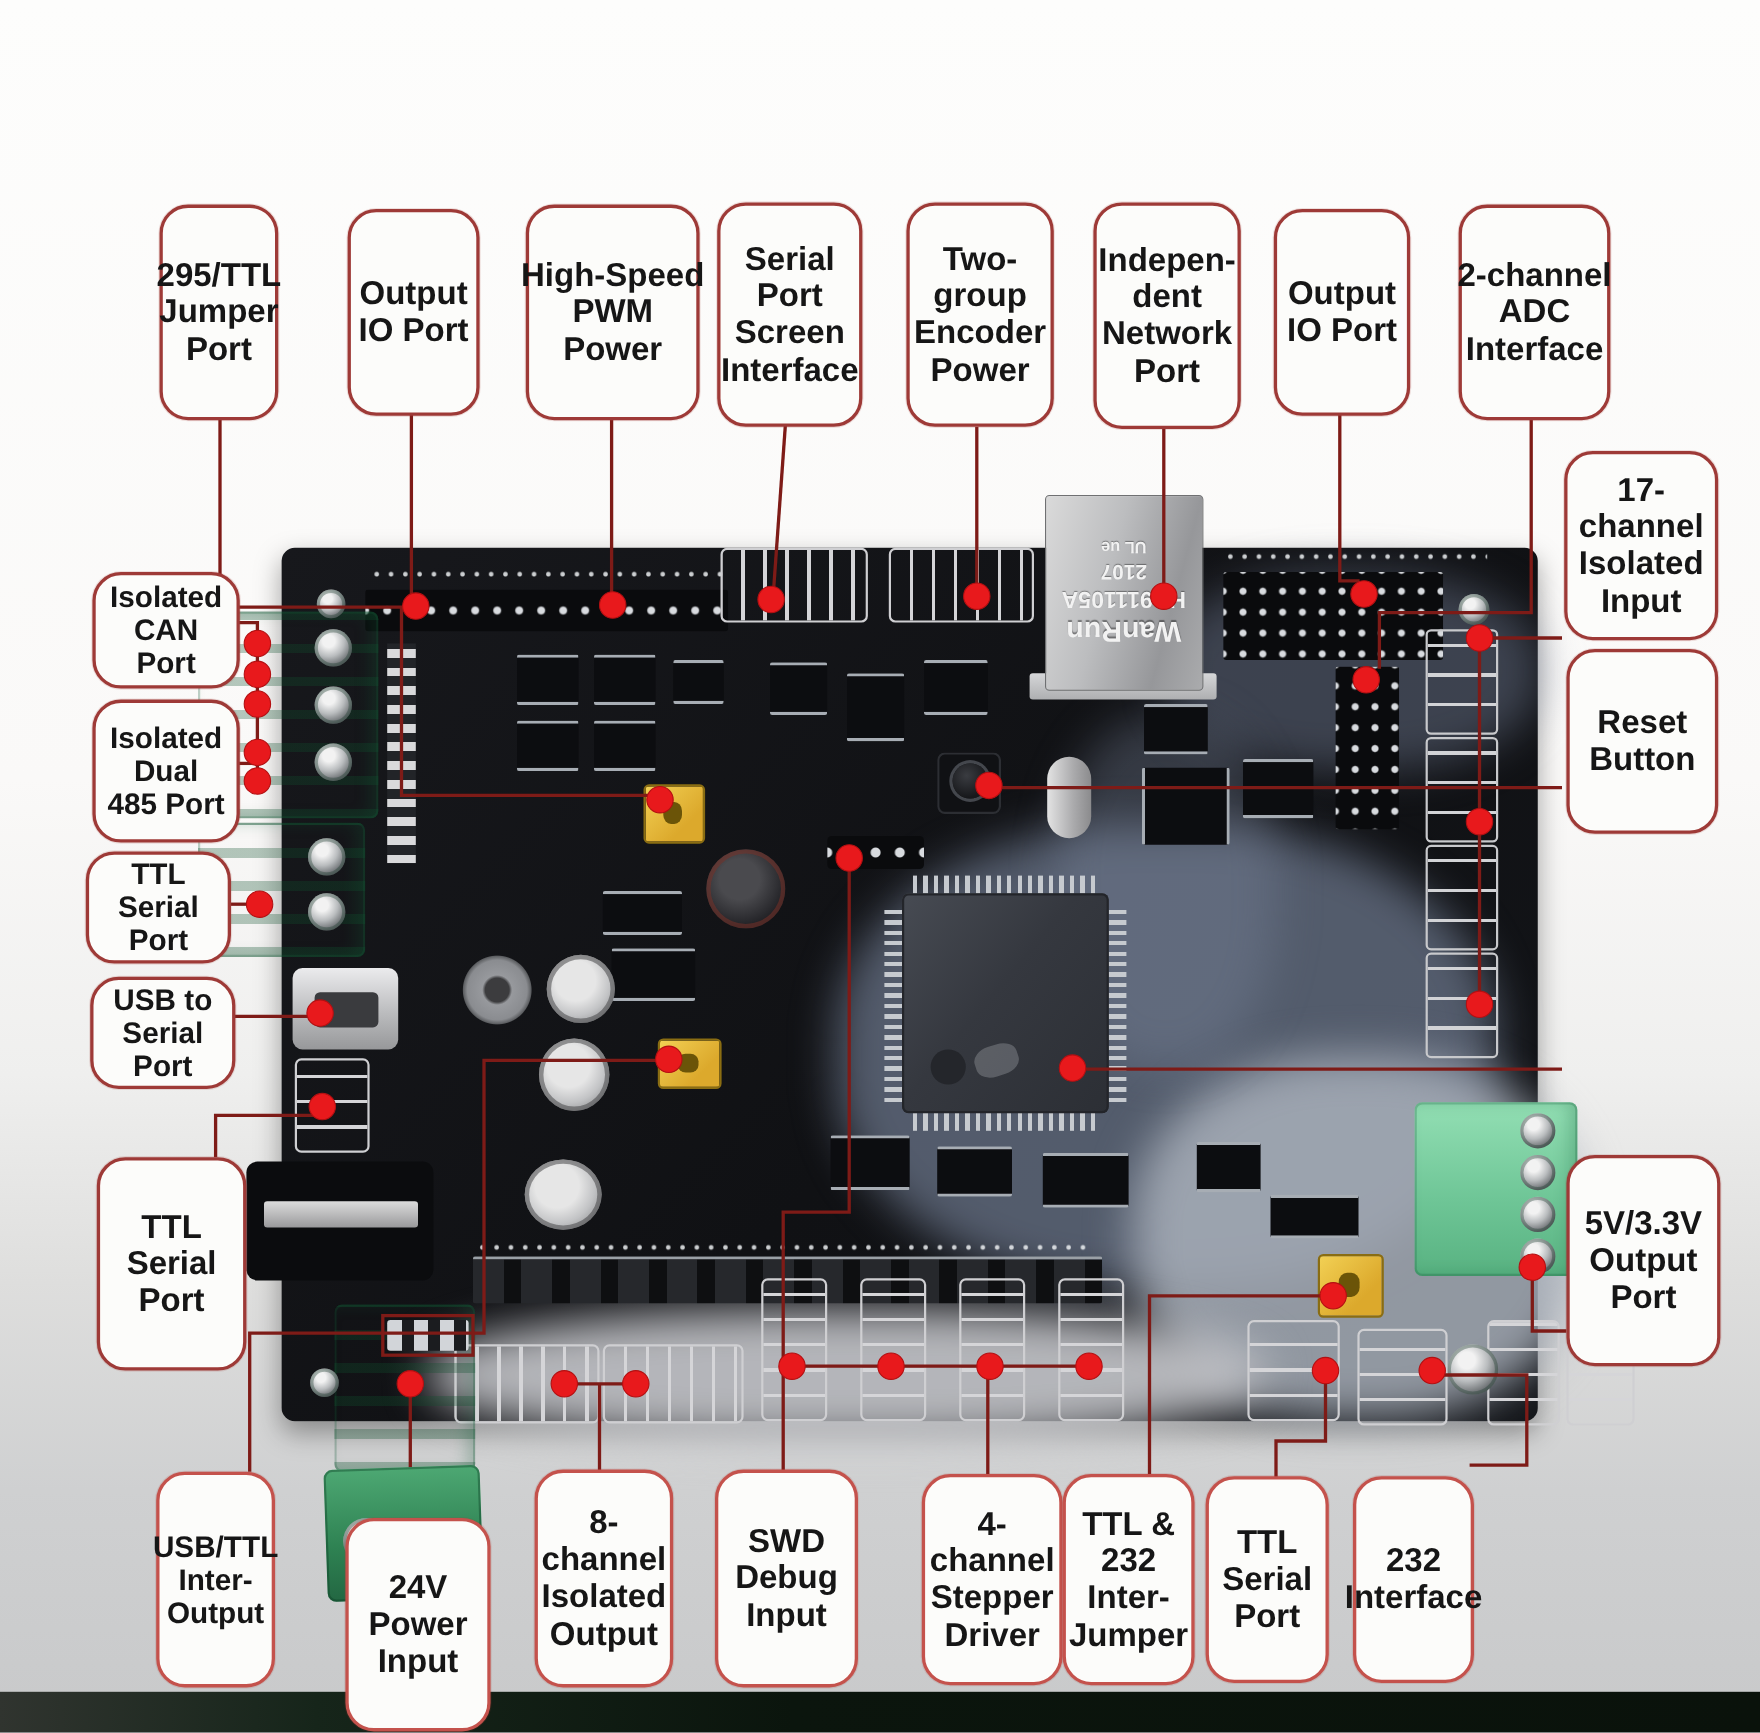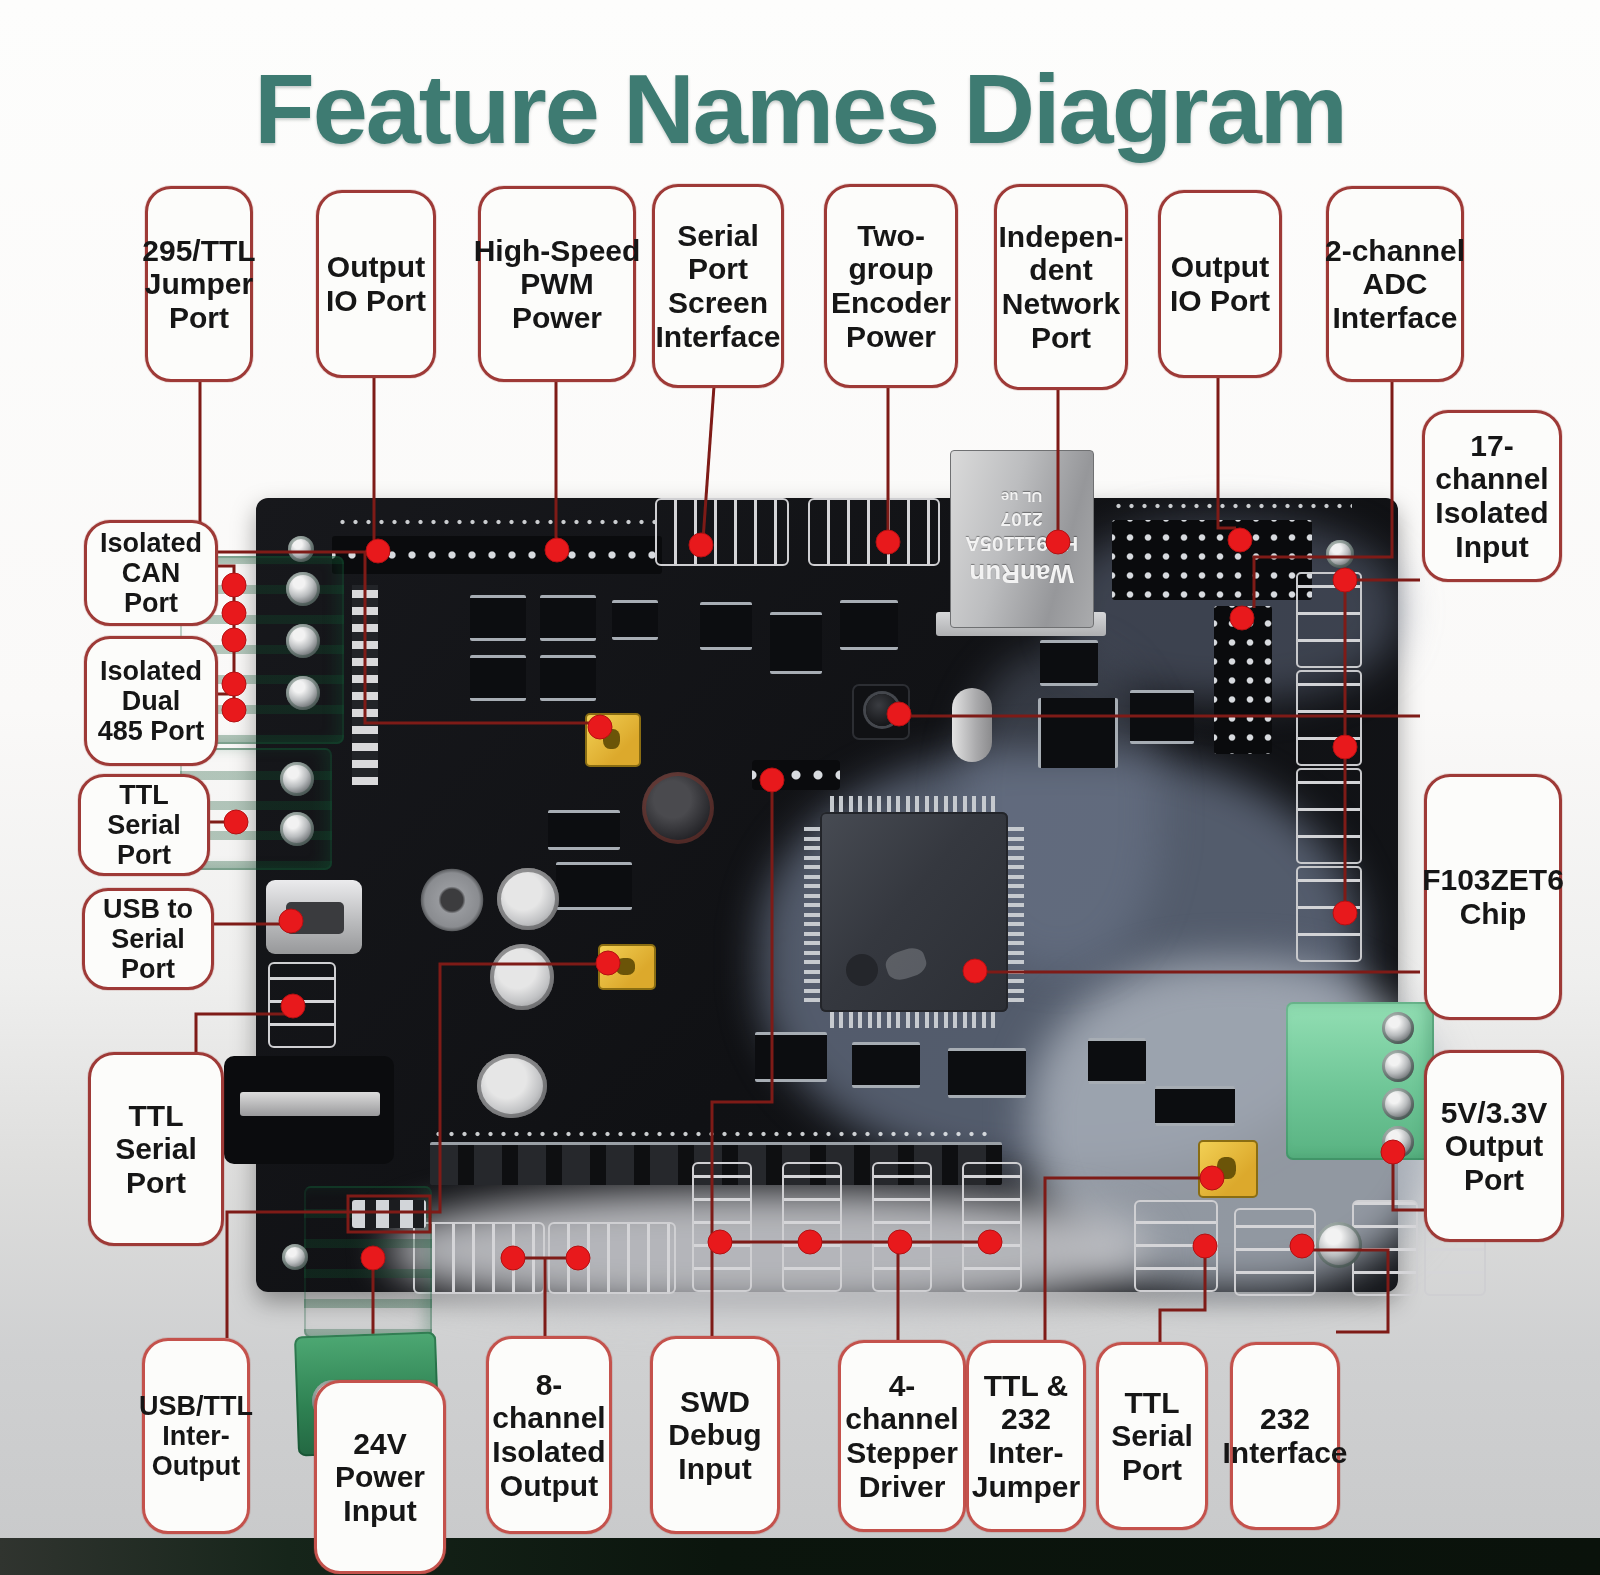--- a/index.html
+++ b/index.html
@@ -69,21 +69,20 @@
   .dt{fill:#e8191c;stroke:#b31012;stroke-width:1;}
 </style>
 </head>
 <body>
 
 <div id="canvas">
 
   <div class="bar-top"></div>
   <div class="bar-bottom"></div>
 
-  <div class="title">Feature Names Diagram</div>
 
   <div class="board"></div>
 
   <div class="glow" style="left:760px;top:750px;width:600px;height:420px;background:rgba(128,142,166,.6)"></div>
   <div class="glow" style="left:1030px;top:960px;width:410px;height:330px;background:rgba(168,175,186,.85)"></div>
   <div class="glow" style="left:1060px;top:520px;width:340px;height:180px;background:rgba(116,127,150,.45)"></div>
   <div class="glow" style="left:390px;top:1190px;width:760px;height:120px;background:rgba(198,200,204,.9)"></div>
   <div class="glow" style="left:960px;top:650px;width:200px;height:320px;background:rgba(122,134,158,.35)"></div>
 
   <div class="dotsrow" style="left:336px;top:516px;width:322px;height:13px"></div>
@@ -311,23 +310,23 @@
 ADC
 Interface</span>
     </div>
 
   <div class="lbl" style="left:1422px;top:410px;width:134px;height:166px">
       <span>17-
 channel
 Isolated
 Input</span>
     </div>
-  <div class="lbl" style="left:1424px;top:774px;width:132px;height:240px">
-      <span>F103ZET6
-Chip</span>
+  <div class="lbl" style="left:1424px;top:590px;width:132px;height:162px">
+      <span>Reset
+Button</span>
     </div>
   <div class="lbl" style="left:1424px;top:1050px;width:134px;height:186px">
       <span>5V/3.3V
 Output
 Port</span>
     </div>
 
   <div class="lbl sm" style="left:84px;top:520px;width:128px;height:100px">
       <span>Isolated
 CAN

